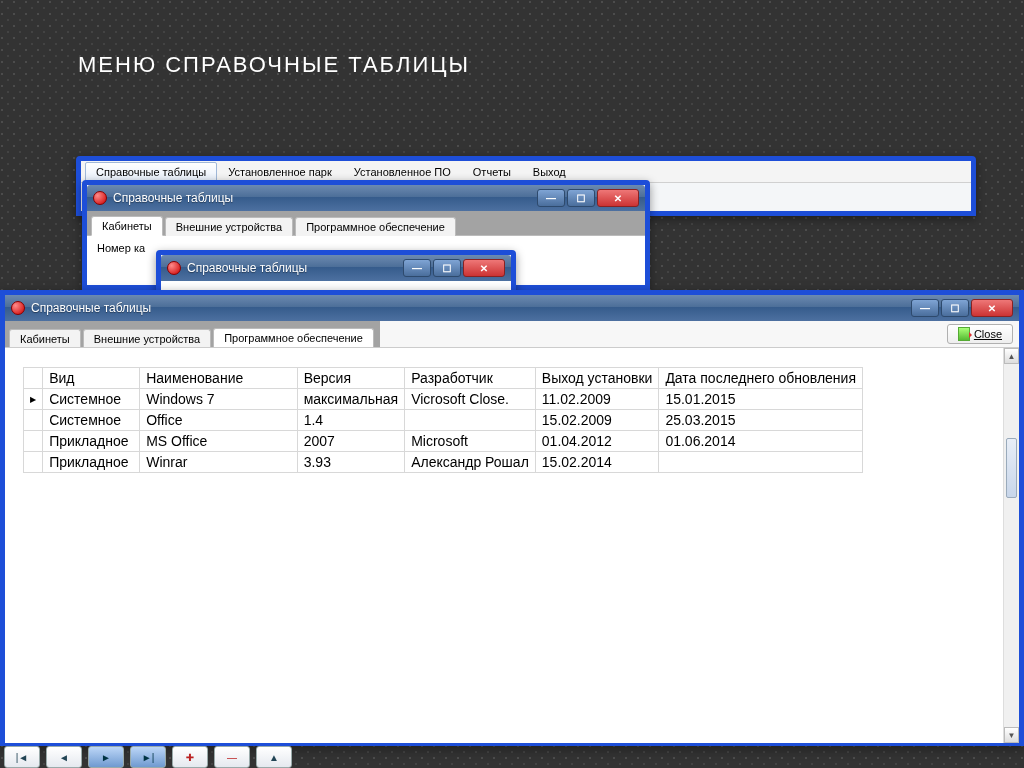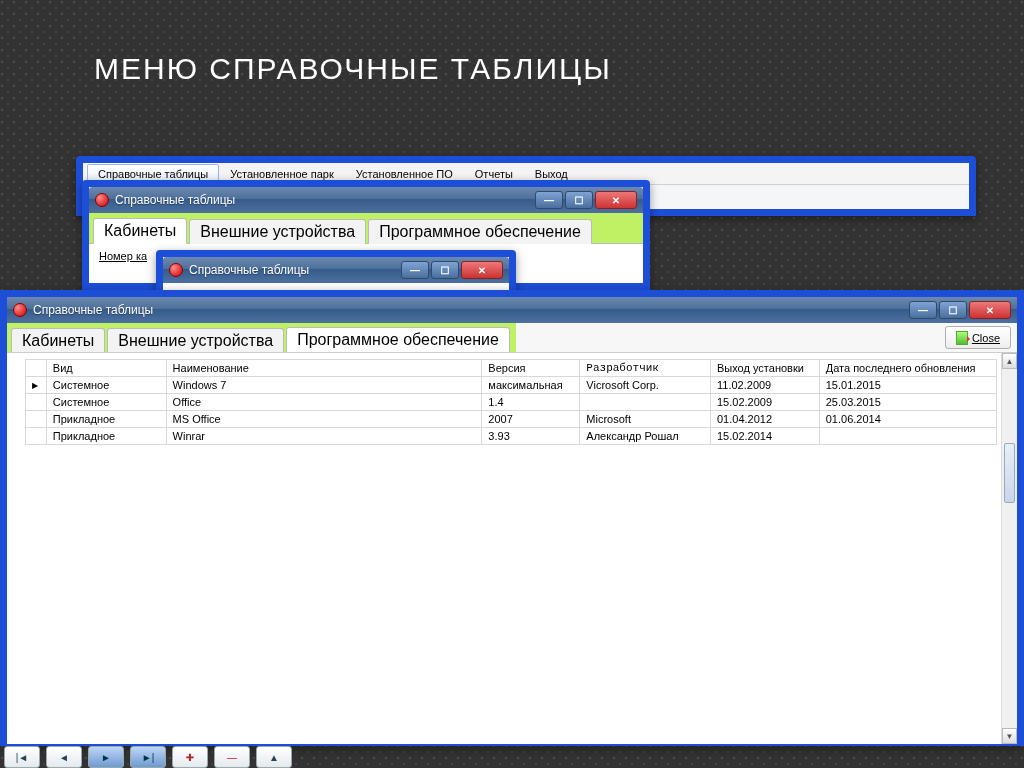--- a/index.html
+++ b/index.html
@@ -7,28 +7,28 @@
     width: 1024px; height: 768px; overflow: hidden;
     font-family: Tahoma, "Segoe UI", Arial, sans-serif;
     background: #333;
     background-image:
       radial-gradient(circle at 2px 2px, rgba(255,255,255,.12) 1px, transparent 1px),
       radial-gradient(circle at 8px 8px, rgba(255,255,255,.08) 1px, transparent 1px);
     background-size: 12px 12px, 12px 12px;
     position: relative;
   }
   .slide-title {
-    position: absolute; top: 52px; left: 94px;
-    color: #fff; font-size: 30px; letter-spacing: 2px; font-weight: 300;
+    position: absolute; top: 52px; left: 78px;
+    color: #fff; font-size: 22px; letter-spacing: 2px; font-weight: 300;
   }
 
   
   .win {
     position: absolute; background: #fff;
-    border: 7px solid #1d4ed8; border-radius: 4px 4px 0 0;
+    border: 5px solid #1d4ed8; border-radius: 4px 4px 0 0;
     box-shadow: 0 3px 10px rgba(0,0,0,.4);
   }
   .titlebar {
     height: 26px; display: flex; align-items: center;
     background: linear-gradient(#6c8ab0 0%, #4d6f99 45%, #355b8b 46%, #4d70a0 100%);
     color: #fff; font-size: 12px; padding: 0 6px;
     border-radius: 3px 3px 0 0;
   }
   .titlebar .appicon {
     width: 14px; height: 14px; margin-right: 6px;
@@ -53,21 +53,21 @@
   }
   .menuitem {
     padding: 3px 10px; border: 1px solid transparent; border-radius: 2px;
   }
   .menuitem.active {
     border: 1px solid #a0b8d8; background: linear-gradient(#fff,#e8f0fb);
   }
 
   
   .tabstrip {
-    display: flex; font-size: 16px; background: #bef264;
+    display: flex; font-size: 11px; background: #a3a3a3;
     border-bottom: 1px solid #bbb; padding: 4px 4px 0 4px;
     align-items: flex-end;
   }
   .tab {
     padding: 3px 10px; border: 1px solid #bbb; border-bottom: none;
     background: #f3f3f3; margin-right: 2px; border-radius: 3px 3px 0 0;
     position: relative; top: 1px;
   }
   .tab.active { background: #fff; border-bottom: 1px solid #fff; }
 
@@ -90,21 +90,21 @@
     content:""; position:absolute; right:-6px; top:4px;
     border: 3px solid transparent; border-left-color:#d33;
   }
 
   .body-area {
     position: relative; background: #fff; height: calc(100% - 26px - 24px);
     border-top: 1px solid #ccc;
   }
 
   table.datagrid {
-    border-collapse: collapse; font-size: 11px; width: 972px; margin: 6px 0 0 18px;
+    border-collapse: collapse; font-size: 14px; width: 840px; margin: 19px 0 0 18px;
   }
   table.datagrid th, table.datagrid td {
     border: 1px solid #d8d8d8; padding: 2px 6px; text-align: left;
     white-space: nowrap;
   }
   table.datagrid th { font-weight: normal; background: #fff; }
   .rowmarker {
     width: 12px; border: 1px solid #d8d8d8; background: #fff;
     font-size: 9px; text-align: center;
   }
@@ -118,21 +118,21 @@
     height: 16px; background: linear-gradient(#fff,#ddd); border: 1px solid #bbb;
     display:flex;align-items:center;justify-content:center;font-size:8px;color:#555;
   }
   .vscroll .thumb {
     position:absolute; left:2px; right:2px; top:90px; height:60px;
     background: linear-gradient(#e8eef7,#c8d6ea); border:1px solid #9ab; border-radius:2px;
   }
 
   
   .innerbody { background:#fff; font-size:11px; }
-  .field-row { display:flex; align-items:center; gap:6px; padding:6px 10px;text-decoration:underline; }
+  .field-row { display:flex; align-items:center; gap:6px; padding:6px 10px; }
 
   
   .navbar {
     position:absolute; left:4px; bottom:0; height:22px; display:flex; gap:6px;
   }
   .navbtn {
     width:36px; height:22px; border:1px solid #9aa; border-radius:3px;
     background:linear-gradient(#fff,#e5e9ef);
     display:flex;align-items:center;justify-content:center;font-size:10px;color:#245;
   }
@@ -212,32 +212,32 @@
   </div>
 
   <div class="body-area">
     <table class="datagrid">
       <thead>
         <tr>
           <th class="rowmarker"></th>
           <th style="width:110px;">Вид</th>
           <th style="width:290px;">Наименование</th>
           <th style="width:90px;">Версия</th>
-          <th style="width:120px;font-family:Liberation Mono, monospace;">Разработчик</th>
+          <th style="width:120px;">Разработчик</th>
           <th style="width:90px;">Выход установки</th>
           <th style="width:150px;">Дата последнего обновления</th>
         </tr>
       </thead>
       <tbody id="grid-body">
           <tr>
             <td class="rowmarker sel"></td>
             <td>Системное</td>
             <td>Windows 7</td>
             <td>максимальная</td>
-            <td>Vicrosoft Corp.</td>
+            <td>Vicrosoft Close.</td>
             <td>11.02.2009</td>
             <td>15.01.2015</td>
           </tr>
           <tr>
             <td class="rowmarker"></td>
             <td>Системное</td>
             <td>Office</td>
             <td>1.4</td>
             <td></td>
             <td>15.02.2009</td>

